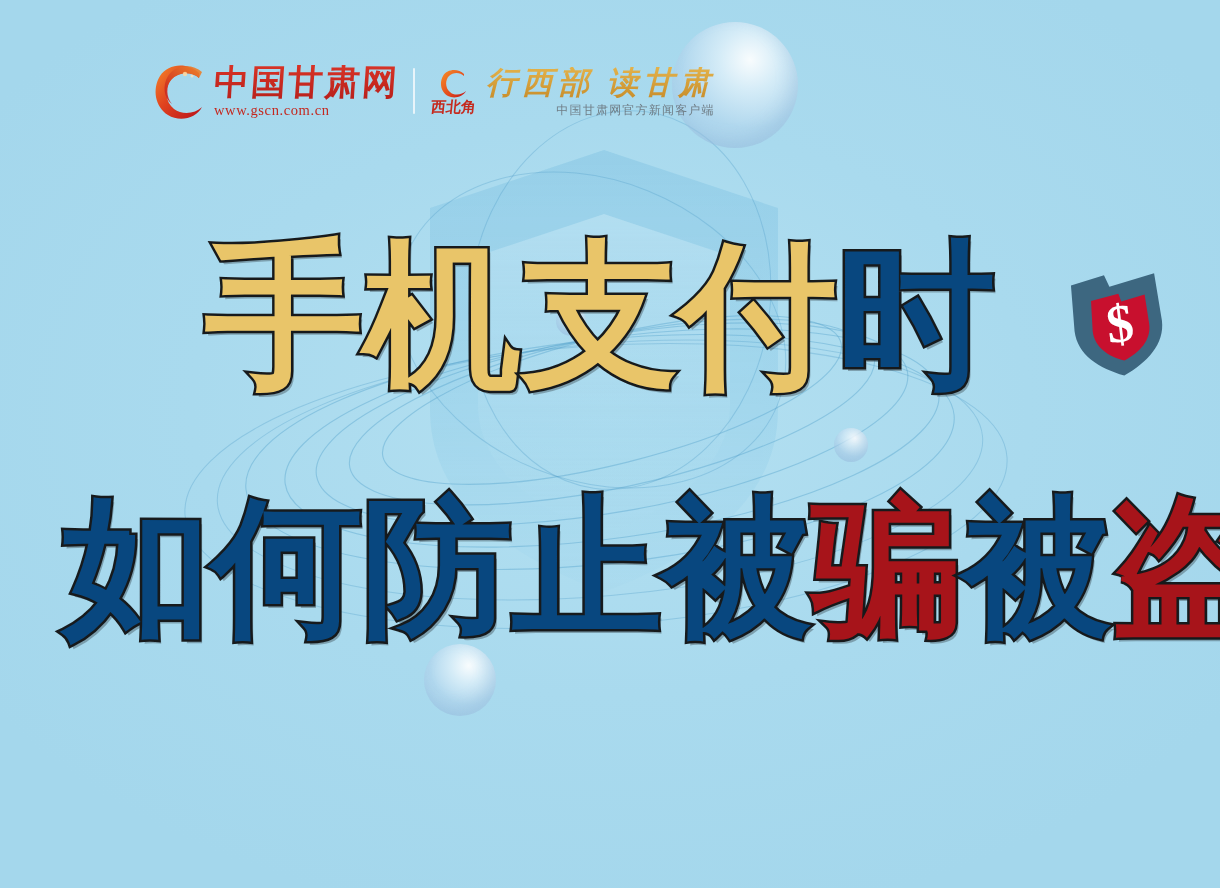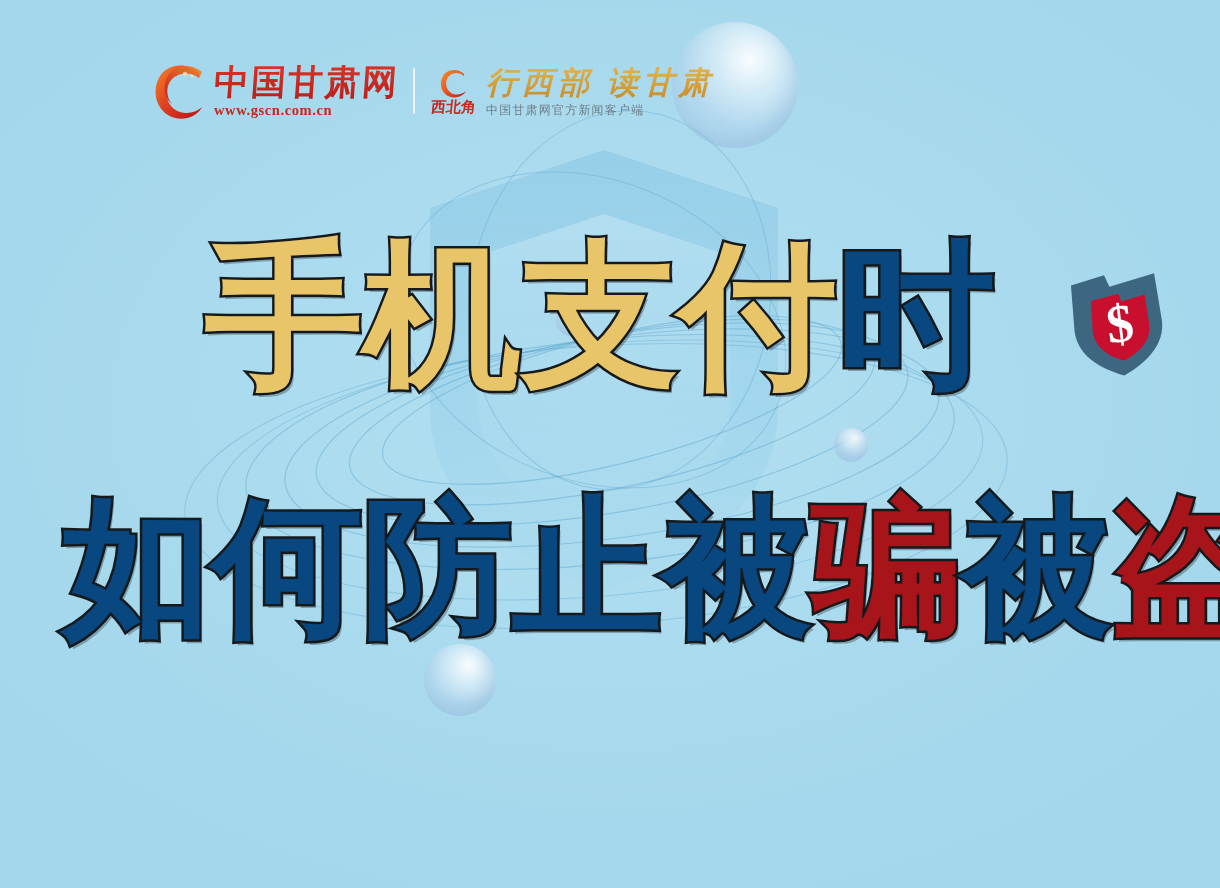--- a/index.html
+++ b/index.html
@@ -65,21 +65,21 @@
     background: linear-gradient(180deg, #d83326 0%, #b8201b 100%);
     -webkit-background-clip: text;
     background-clip: text;
     -webkit-text-fill-color: transparent;
     white-space: nowrap;
     transform: skewX(-4deg);
   }
   .gscn-url {
     margin-top: 3px;
     font-family: "Liberation Serif", serif;
-    font-weight: 700;
+    font-weight: 400;
     font-size: 14.5px;
     letter-spacing: 0.6px;
     color: #c4281f;
     white-space: nowrap;
   }
 
   .brand-divider {
     width: 2px;
     height: 46px;
     background: #e8f4fa;
@@ -107,21 +107,21 @@
     font-weight: 700;
     font-size: 15px;
     color: #c52a1e;
     letter-spacing: 0px;
     white-space: nowrap;
     transform: skewX(-6deg);
   }
   .app-block {
     display: flex;
     flex-direction: column;
-    align-items: flex-start;
+    align-items: flex-end;
     line-height: 1;
   }
   .app-slogan {
     font-family: "Liberation Serif", serif;
     font-weight: 700;
     font-style: italic;
     font-size: 31px;
     letter-spacing: 5px;
     color: #d8a23a;
     background: linear-gradient(180deg, #e3b24a 0%, #c98f2c 100%);

